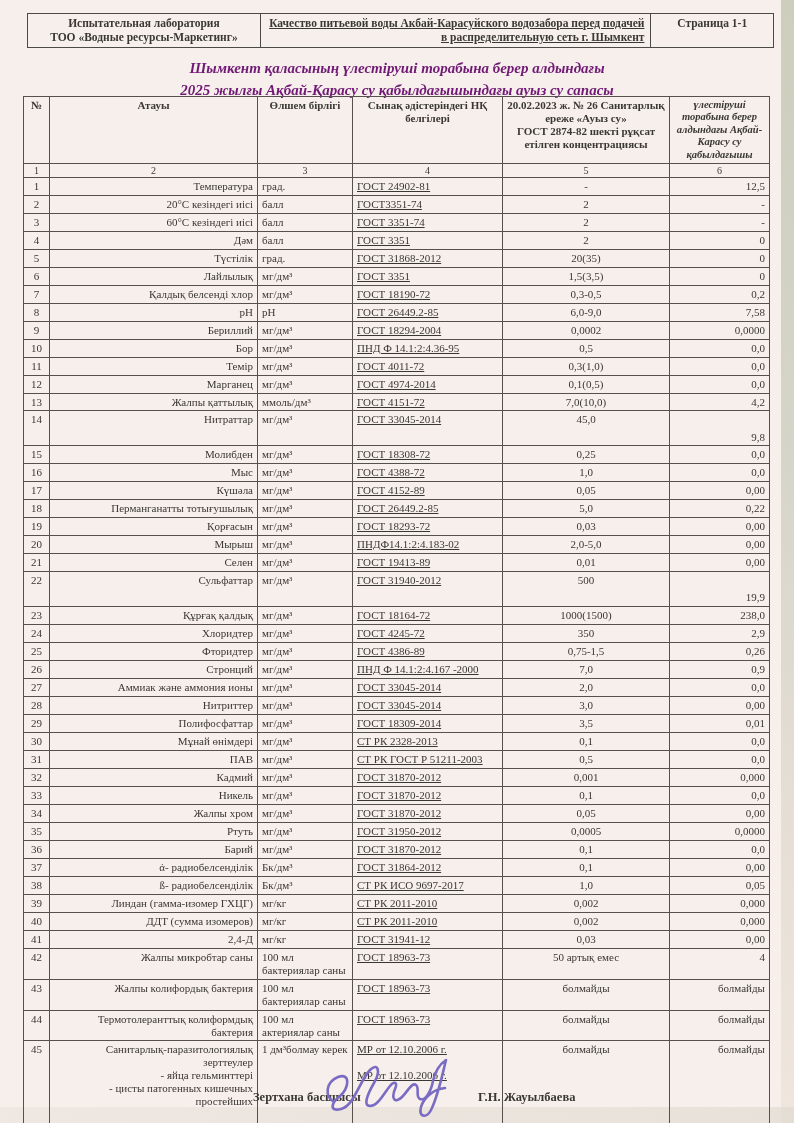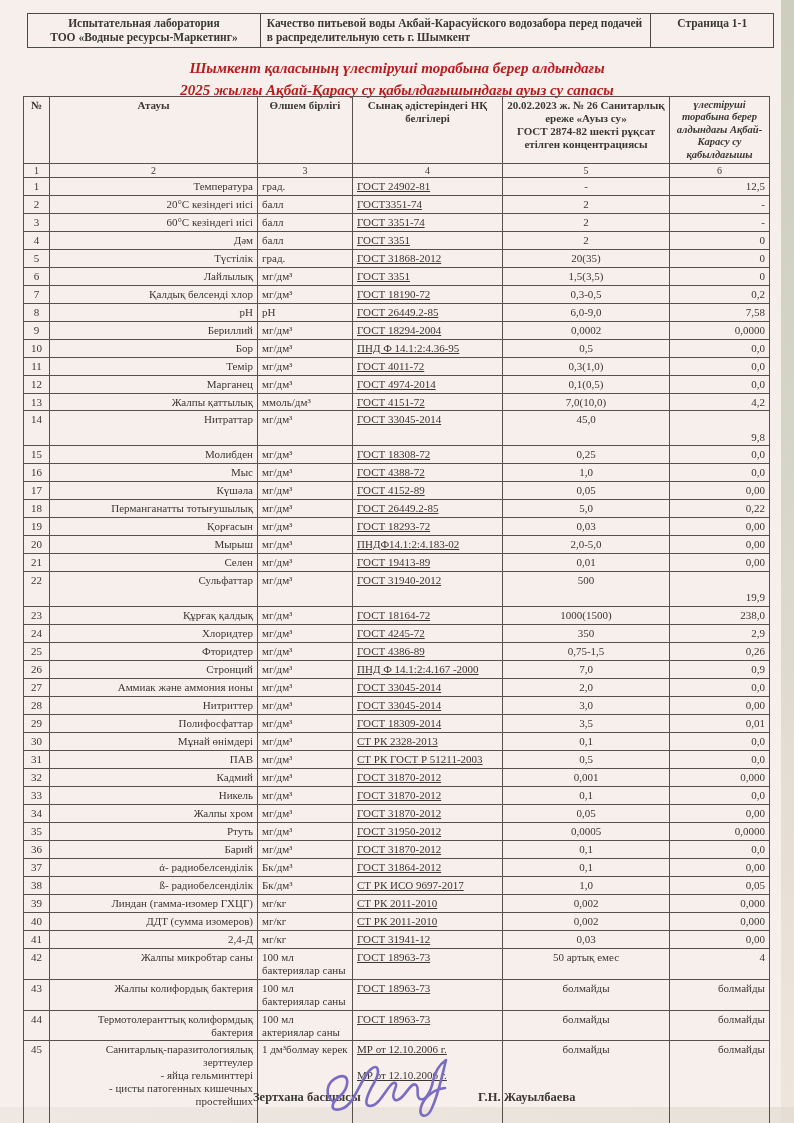--- a/index.html
+++ b/index.html
@@ -15,25 +15,25 @@
     opacity:.85;}
   .edge-bottom{position:absolute;left:0;bottom:0;width:794px;height:16px;
     background:linear-gradient(to right,#eae3dc,#ddd8cd);opacity:.6;}
 
   
   .doc-header{position:absolute;left:27px;top:13px;width:747px;border-collapse:collapse;
     font-size:11.5px;line-height:1.25;}
   .doc-header td{border:1.4px solid #4c4a48;padding:2px 6px;vertical-align:top;font-weight:bold;
     white-space:pre-line;color:#3a3834;}
   .doc-header .c1{width:228px;text-align:center;}
-  .doc-header .c2{width:394px;text-align:left;}
+  .doc-header .c2{width:394px;text-align:right;text-decoration:underline;}
   .doc-header .c3{width:113px;text-align:center;}
 
   .doc-title{position:absolute;left:0;top:58px;width:794px;text-align:center;
-    font-style:italic;font-weight:bold;font-size:15px;line-height:1.45;color:#b91c1c;
+    font-style:italic;font-weight:bold;font-size:15px;line-height:1.45;color:#701a75;
     white-space:pre-line;}
 
   
   table.main{position:absolute;left:23px;top:96px;width:746px;border-collapse:collapse;
     font-size:11px;line-height:1.18;color:#3a3834;table-layout:fixed;}
   table.main th, table.main td{border:1px solid #55524e;padding:2px 4px;vertical-align:top;
     white-space:pre-line;overflow:hidden;}
   table.main col.c-num{width:26px;}
   table.main col.c-name{width:208px;}
   table.main col.c-unit{width:95px;}

